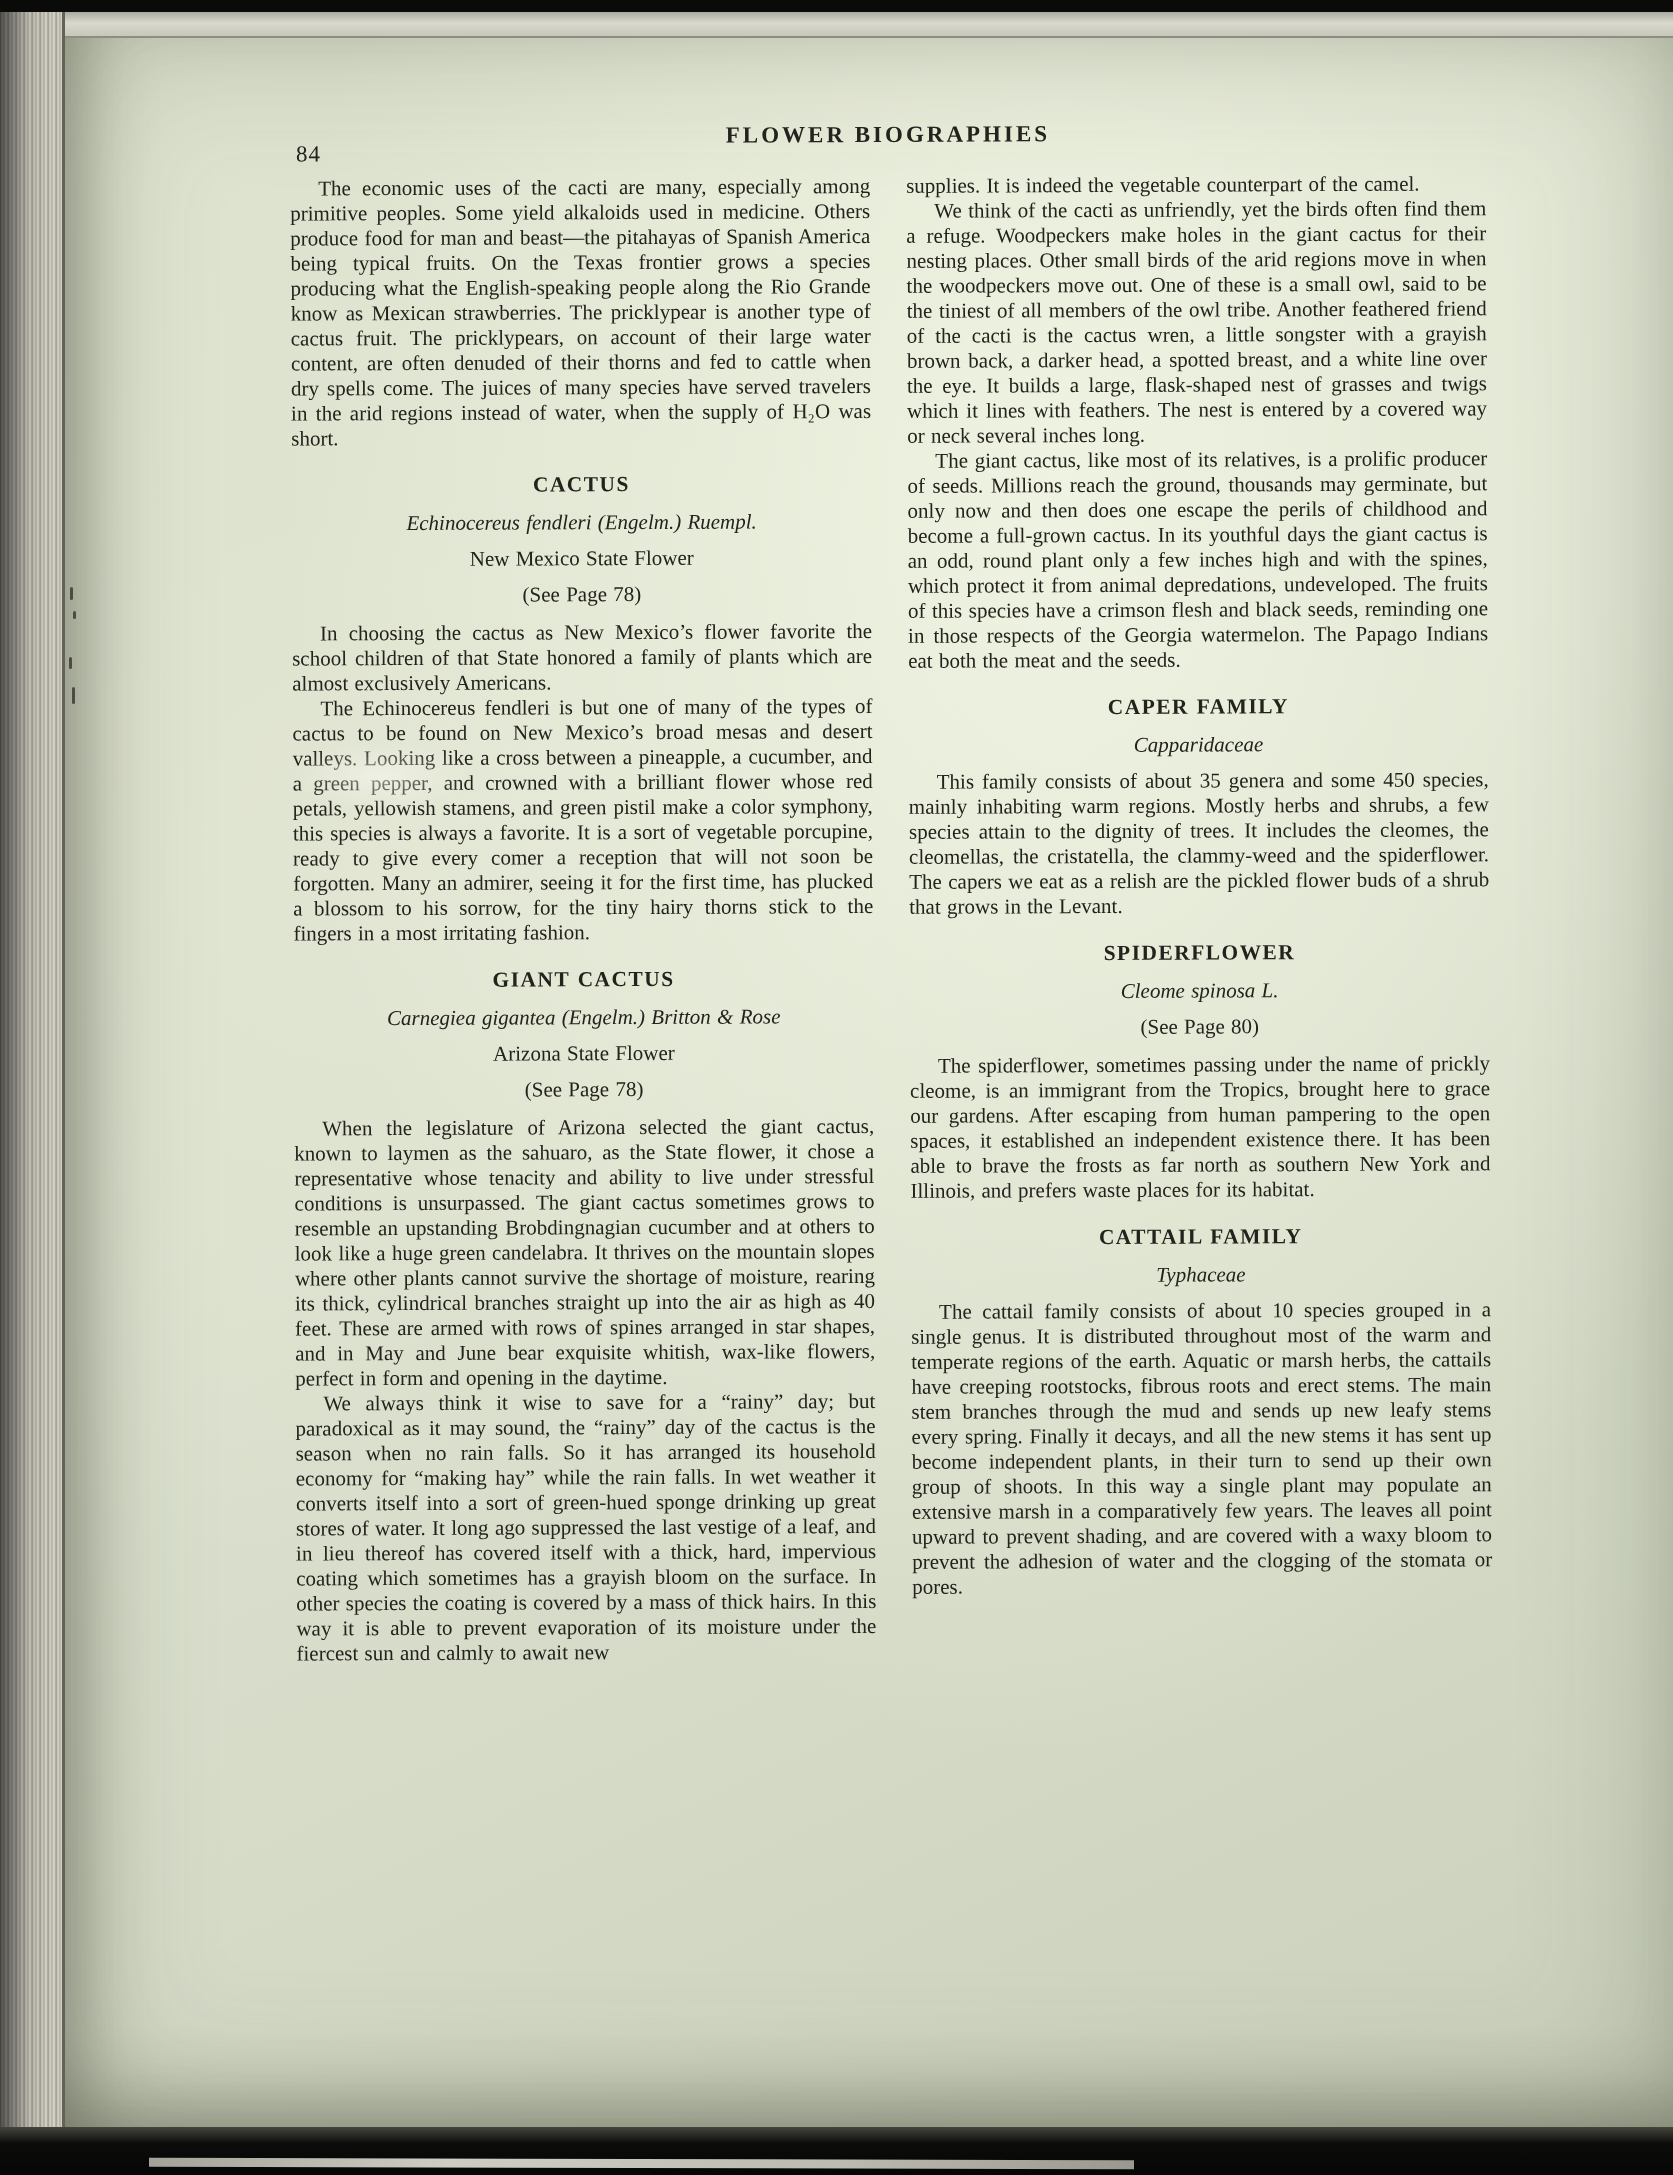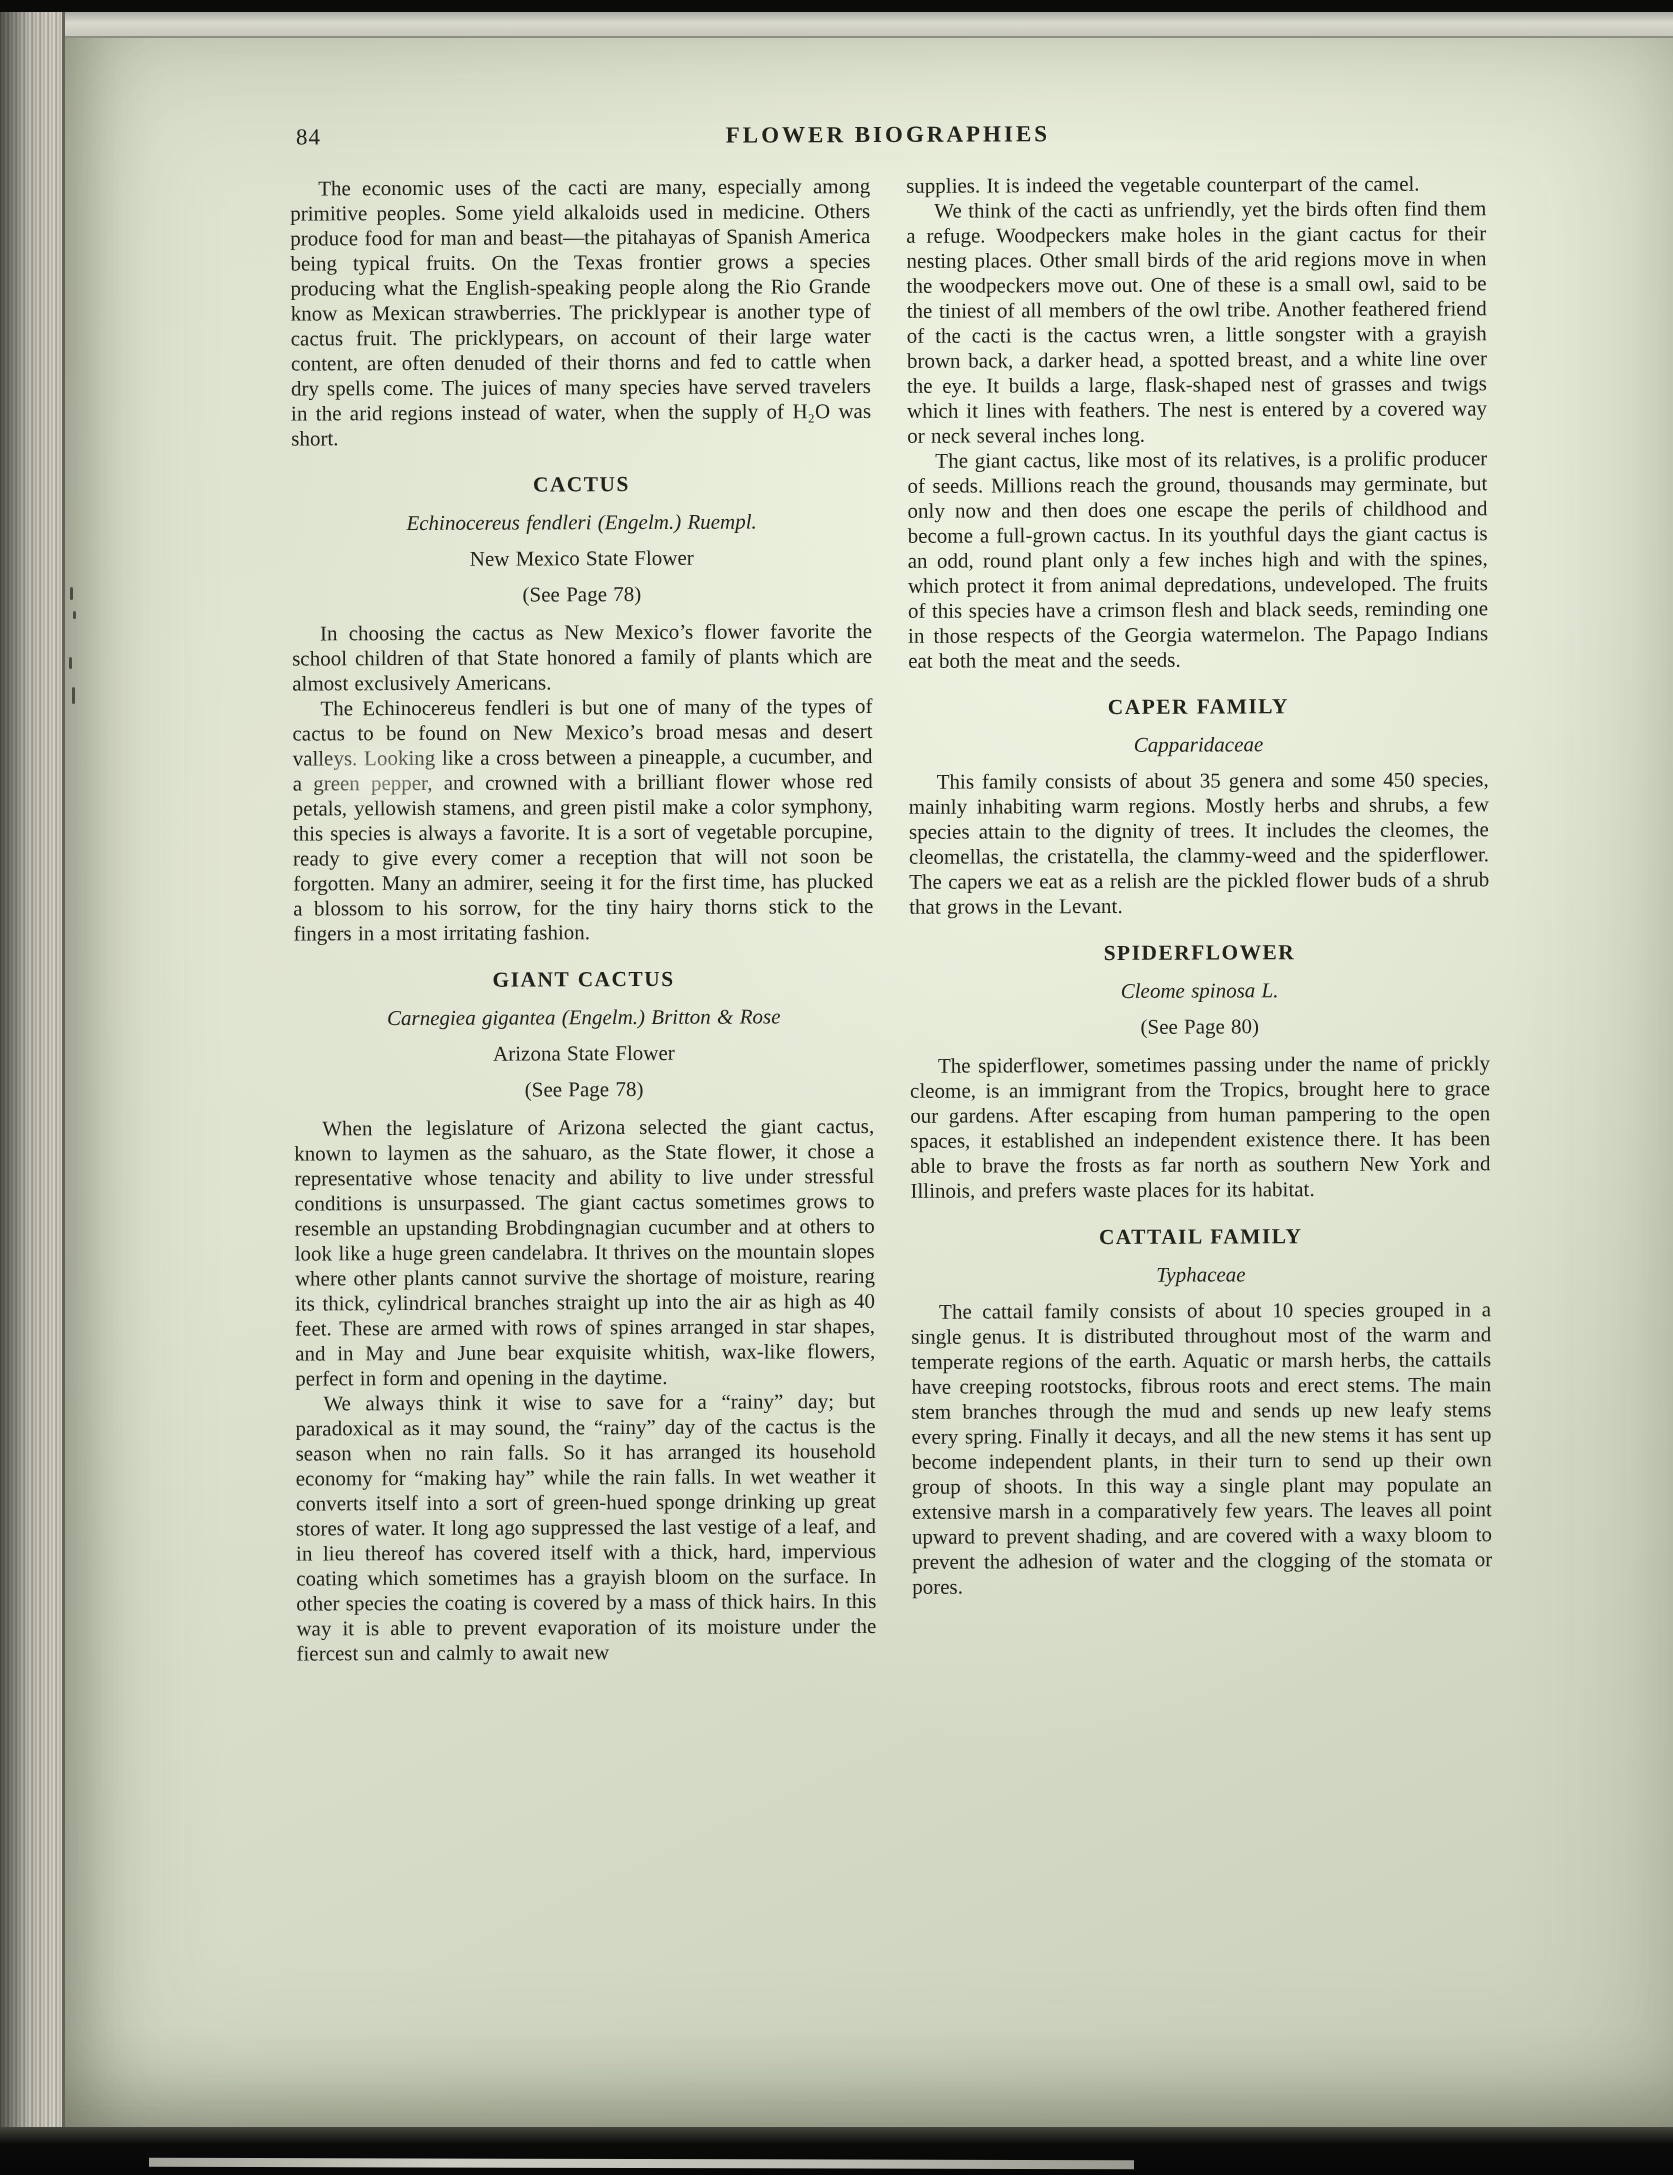--- a/index.html
+++ b/index.html
@@ -47,21 +47,21 @@
     transform: rotate(-0.25deg);
     color: #24221c;
   }
   .page-header {
     position: relative;
     text-align: center;
     height: 34px;
     margin-bottom: 18px;
   }
   .page-number {
-    position: absolute; left: 6px; top: 0;
+    position: absolute; left: 6px; top: 17px;
     font-size: 23px; letter-spacing: 1px; font-weight: 400;
   }
   .running-header {
     font-size: 23px; font-weight: 700; letter-spacing: 3px;
   }
   .columns { display: flex; gap: 36px; }
   .col {
     flex: 1 1 0;
     font-size: 21px;
     line-height: 25px;

